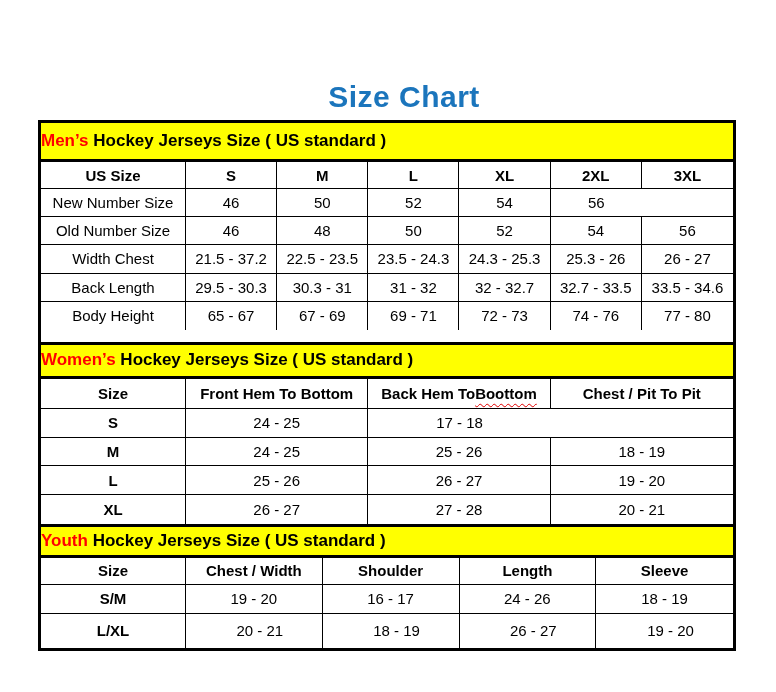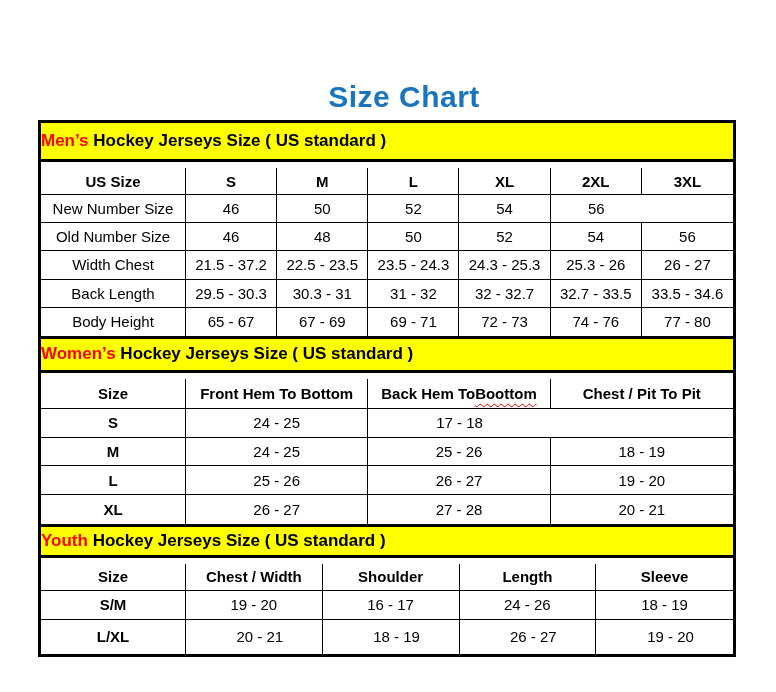--- a/index.html
+++ b/index.html
@@ -64,30 +64,30 @@
     display: flex;
     align-items: center;
     justify-content: center;
     border-right: var(--thin) solid var(--line);
     font-size: 15px;
     text-align: center;
     padding: 0 2px;
   }
   .cell:last-child { border-right: none; }
 
-  .grid-head { border-bottom: var(--thin) solid var(--line); font-weight: 700; margin-top: 6px; }
+  .grid-head { border-bottom: var(--thin) solid var(--line); font-weight: 700; }
   .row { border-bottom: var(--thin) solid var(--line); }
   .grid-body .row:last-child { border-bottom: none; }
 
   
   .sec-mens  .band { height: 39px; }
   .sec-mens  .grid-head { height: 27px; }
   .sec-mens  .row { height: 28.2px; }
 
-  .sec-womens .band { height: 37px; }
+  .sec-womens .band { height: 37px; margin-top: 12px; }
   .sec-womens .grid-head { height: 30px; }
   .sec-womens .row { height: 28.7px; }
 
   .sec-youth .band { height: 34px; }
   .sec-youth .grid-head { height: 27px; }
   .sec-youth .row { height: 29px; }
   .sec-youth .grid-body .row:last-child { height: 34px; gap: 12px; }
 
   
   .sec-womens .row-label, .sec-youth .row-label { font-weight: 700; }

